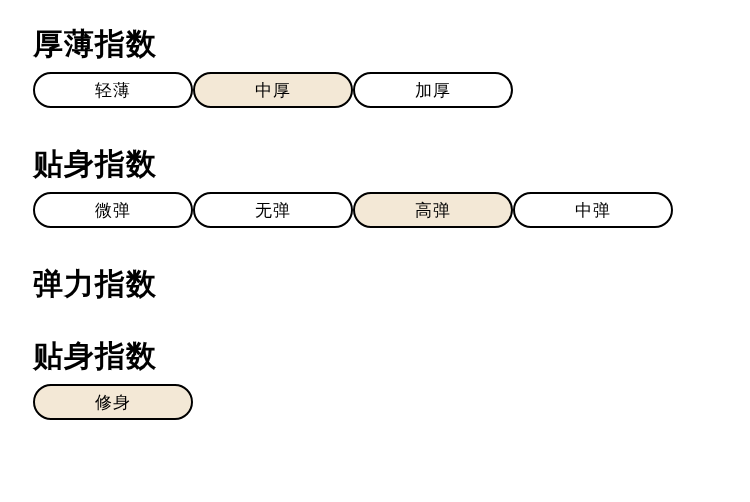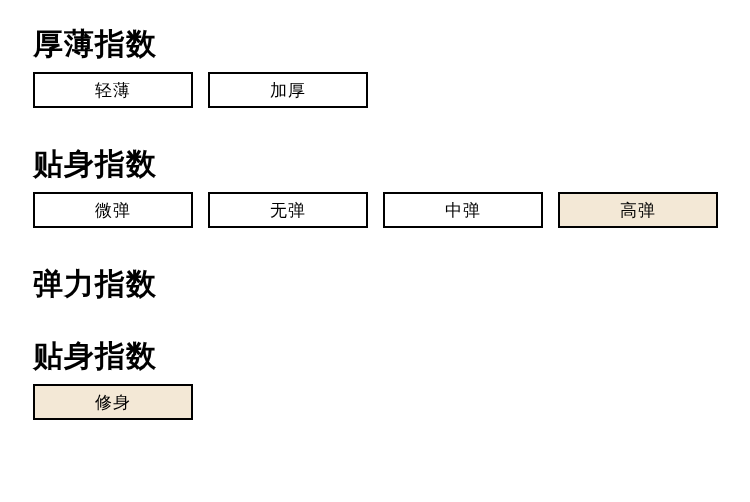--- a/index.html
+++ b/index.html
@@ -1,15 +1,15 @@
 <!DOCTYPE html>
 <html style="--selected-bg: #f3e8d6;"><head>
 <meta charset="utf-8">
 <style>
-  * { box-sizing: border-box; margin: 0; padding: 0; }
+  * { box-sizing: border-box; margin: 0; padding: 0; border-radius: 21px; }
   html, body {
     width: 750px;
     height: 502px;
     background: #ffffff;
     font-family: "Liberation Sans", "DejaVu Sans", sans-serif;
     overflow: hidden;
   }
   .page {
     width: 750px;
     height: 502px;
@@ -21,21 +21,20 @@
   .section-title {
     font-size: 30px;
     line-height: 32px;
     font-weight: 700;
     color: #000000;
     margin-bottom: 12px;
     letter-spacing: 1px;
   }
   .options-row {
     display: flex;
-    gap: 15px;
   }
   .option {
     width: 160px;
     height: 36px;
     border: 2px solid #000000;
     background: #ffffff;
     color: #000000;
     font-size: 17px;
     line-height: 1;
     display: flex;
@@ -50,31 +49,32 @@
 </style>
 </head>
 <body>
 
 <div class="page">
 
   <div class="section">
     <div class="section-title">厚薄指数</div>
     <div class="options-row">
       <div class="option">轻薄</div>
+      <div class="option selected">中厚</div>
       <div class="option">加厚</div>
     </div>
   </div>
 
   <div class="section">
     <div class="section-title">贴身指数</div>
     <div class="options-row">
       <div class="option">微弹</div>
       <div class="option">无弹</div>
+      <div class="option selected">高弹</div>
       <div class="option">中弹</div>
-      <div class="option selected">高弹</div>
     </div>
   </div>
 
   <div class="section">
     <div class="section-title">弹力指数</div>
   </div>
 
   <div class="section">
     <div class="section-title">贴身指数</div>
     <div class="options-row">

